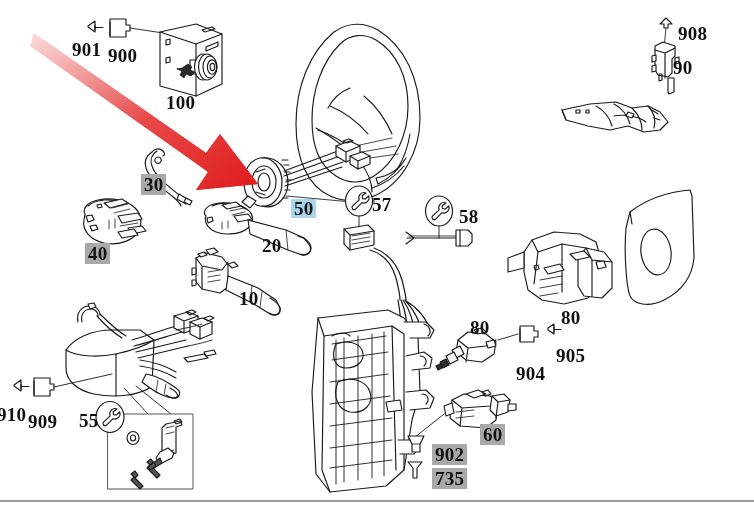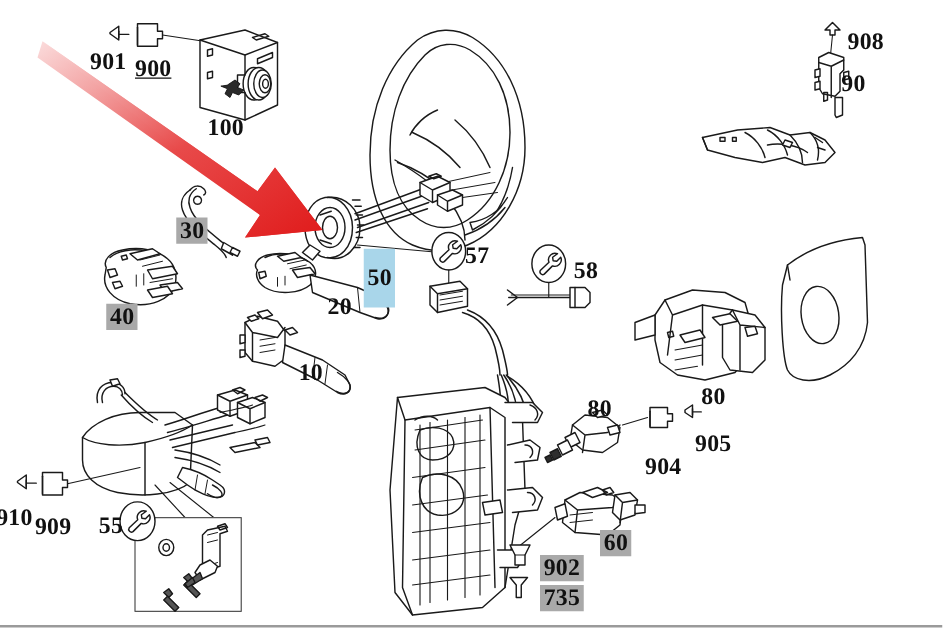--- a/index.html
+++ b/index.html
@@ -14,21 +14,21 @@
     position:absolute;
     font-family:"Liberation Serif", serif;
     font-size:19px;
     font-weight:700;
     color:#111;
     white-space:nowrap;
     line-height:1;
     letter-spacing:.2px;
   }
   .lbl.hl-gray{background:#a9a9a9;padding:1px 3px;}
-  .lbl.hl-blue{background:#a9d6ea;padding:14px 3px;}
+  .lbl.hl-blue{background:#a9d6ea;padding:0 3px;}
   .footrule{
     position:absolute;left:0;right:0;bottom:12px;height:2px;background:#9a9a9a;
   }
 </style>
 </head>
 <body>
 
 <div id="stage">
 
   <svg class="layer" viewBox="0 0 754 514">
@@ -424,21 +424,21 @@
     </g>
 
     <g>
       <path d="M34,33 L206,153 L220,134 L258,184 L196,190 L208,172 L30,46 Z" fill="url(#arrowGrad)" stroke="none"></path>
       <path d="M34,33 L208,172 L196,190 L258,184 L220,134 L206,153 Z" fill="url(#arrowGrad)" stroke="none" opacity="0.9"></path>
     </g>
   </svg>
 
   <div id="labels">
       <div class="lbl" style="left: 72px; top: 40px;">901</div>
-      <div class="lbl" style="left: 108px; top: 46px; text-decoration: underline;">900</div>
+      <div class="lbl" style="left: 108px; top: 46px;">900</div>
       <div class="lbl" style="left: 166px; top: 93px;">100</div>
       <div class="lbl" style="left: 678px; top: 24px;">908</div>
       <div class="lbl" style="left: 673px; top: 58px; font-family: Liberation Serif, serif;">90</div>
       <div class="lbl hl-gray" style="left: 141px; top: 174px;">30</div>
       <div class="lbl hl-blue" style="left: 291px; top: 199px;">50</div>
       <div class="lbl" style="left: 372px; top: 195px; text-align: center;">57</div>
       <div class="lbl" style="left: 459px; top: 207px;">58</div>
       <div class="lbl hl-gray" style="left: 85px; top: 243px;">40</div>
       <div class="lbl" style="left: 262px; top: 236px;">20</div>
       <div class="lbl" style="left: 210px; top: 289px; margin-left: 29px;">10</div>

